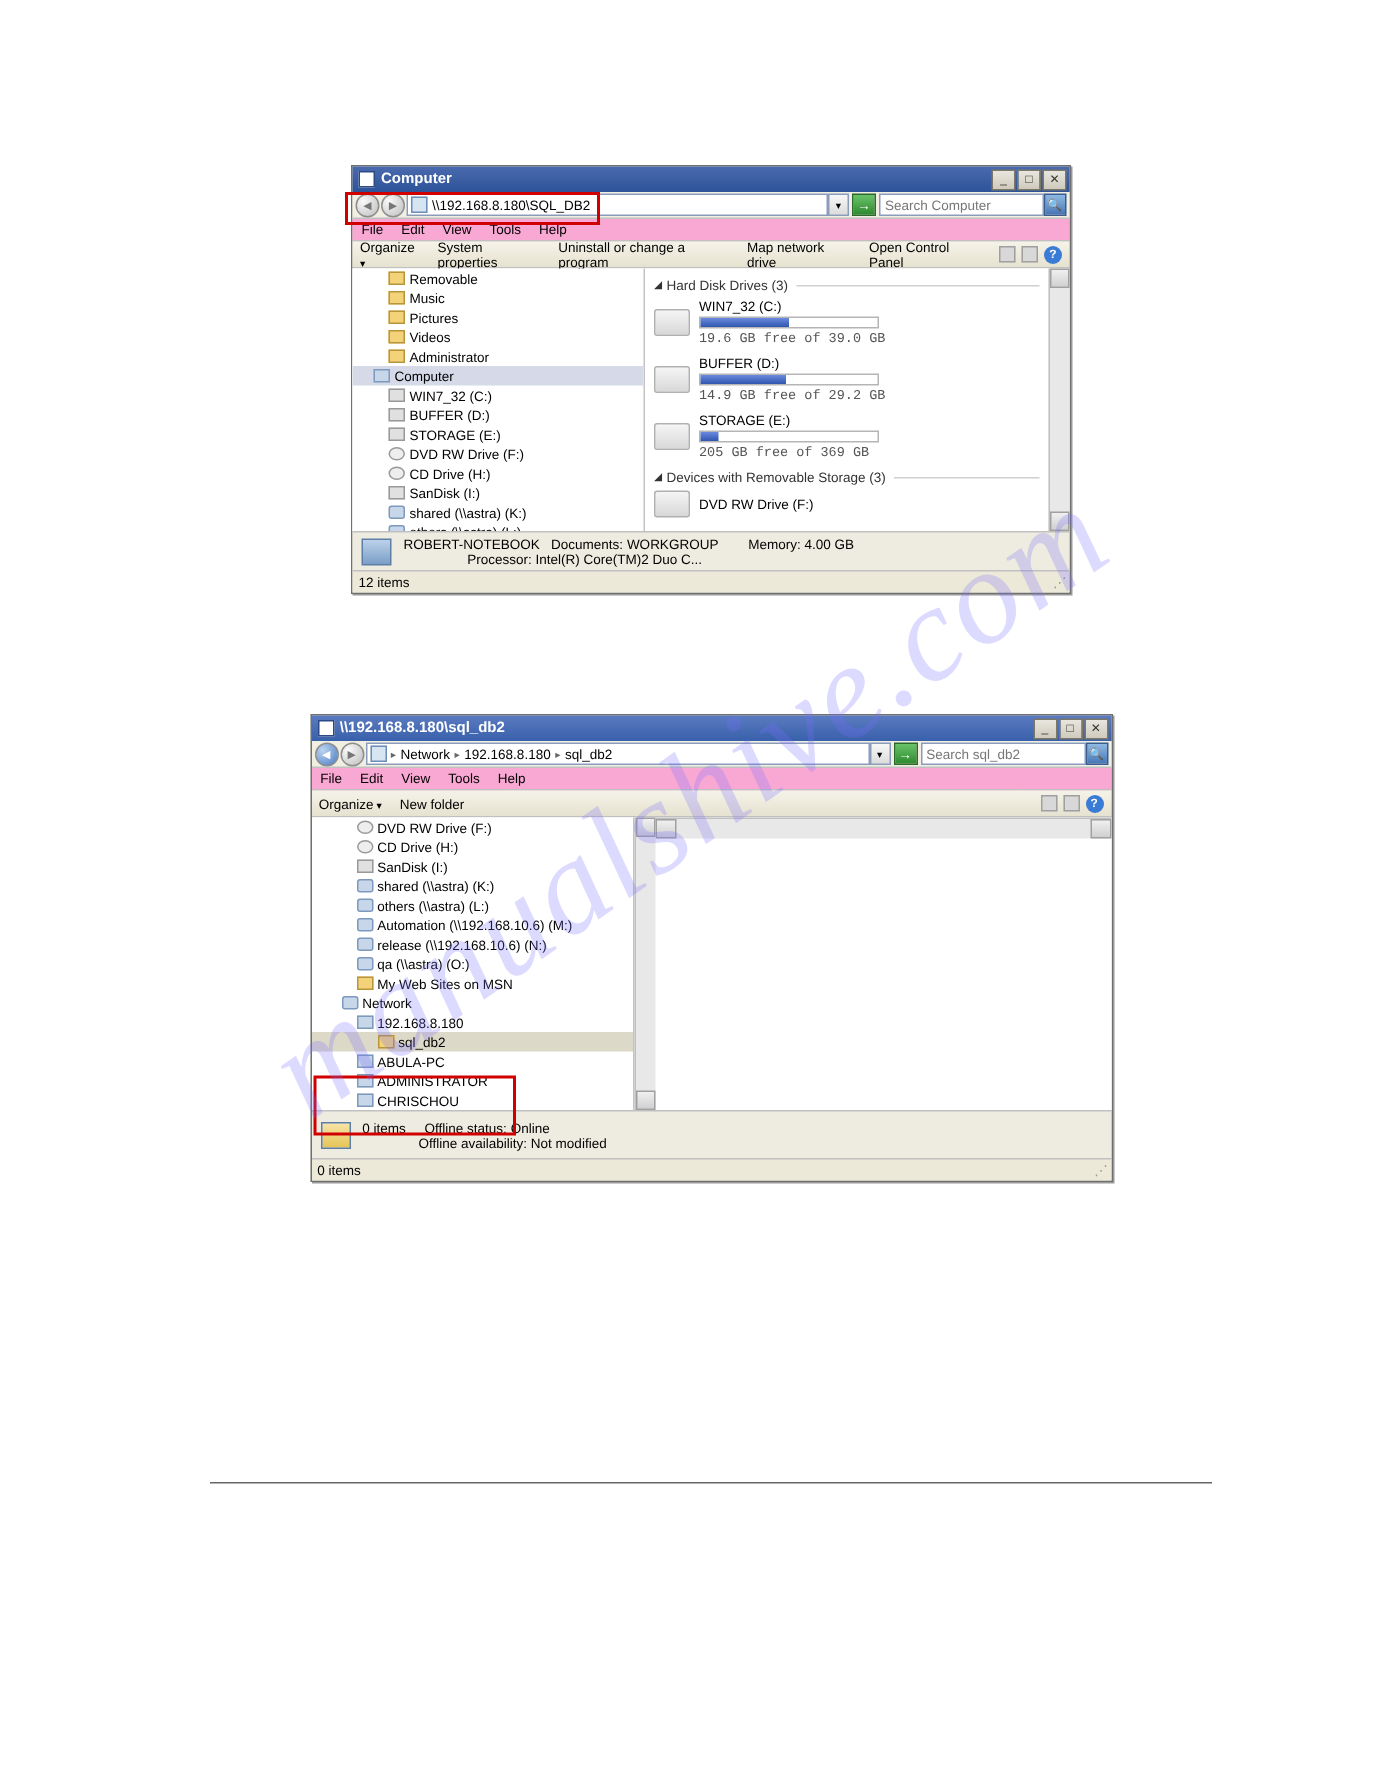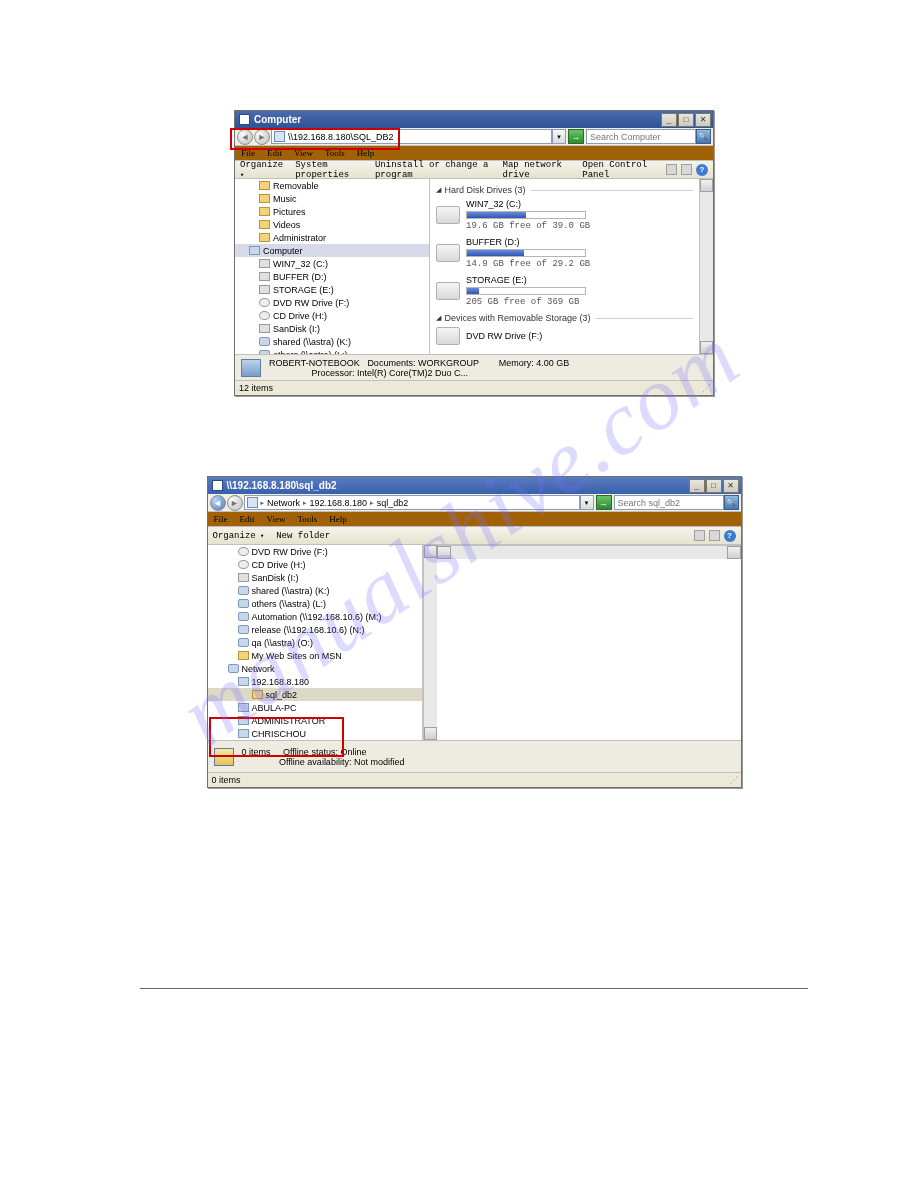--- a/index.html
+++ b/index.html
@@ -24,25 +24,25 @@
   .addr-box { flex:1; height:15px; background:#fff; border:1px solid #8a9bbc; display:flex; align-items:center; padding:0 2px; font-size:9px;}
   .addr-icon { width:11px; height:11px; background:#d7e4f2; border:1px solid #6b8db8; margin-right:3px; display:inline-block;}
   .addr-drop { width:14px; height:15px; background: linear-gradient(#f7f7f7,#dcdcdc); border:1px solid #8a9bbc; display:flex; align-items:center; justify-content:center; font-size:7px;}
   .go-btn { width:16px; height:15px; background: linear-gradient(#6ac36a,#2e8a2e); border:1px solid #2a6a2a; margin:0 2px; display:flex; align-items:center; justify-content:center; color:#fff; font-size:9px; }
   .search-box { width:110px; height:15px; background:#fff; border:1px solid #8a9bbc; display:flex; align-items:center; padding:0 3px; font-size:9px; color:#777;}
   .search-ico { width:15px; height:15px; background: linear-gradient(#8fb9e3,#4776b5); border:1px solid #3a5d8e; display:flex;align-items:center;justify-content:center; color:#fff; font-size:8px;}
   
   .red-hl { position:absolute; border:2px solid #d00000; pointer-events:none; }
   .red-hl.w1 { top:17px; left:-5px; width:170px; height:22px; }
   
-  .menubar { background:#a16207; border-bottom:1px solid #c0c0c0; height:15px; display:flex; align-items:center; padding-left:6px; font-size:9px;font-family:Liberation Serif, serif;}
+  .menubar { background:#f9a8d4; border-bottom:1px solid #c0c0c0; height:15px; display:flex; align-items:center; padding-left:6px; font-size:9px;}
   .menubar span { margin-right:12px; }
   
   .toolbar { background: linear-gradient(#f5f3e9,#e6e2d0); border-bottom:1px solid #c0c0c0; height:18px; display:flex; align-items:center; padding:0 5px; font-size:9px;}
-  .toolbar .tb-item { margin-right:12px;font-family:Liberation Mono, monospace; }
+  .toolbar .tb-item { margin-right:12px; }
   .toolbar .tb-drop::after { content:" ▾"; font-size:7px;}
   .toolbar-right { margin-left:auto; display:flex; align-items:center; gap:4px;}
   .tb-icon { width:11px; height:11px; background:#d8d8d8; border:1px solid #a0a0a0;}
   .help-icon { width:12px; height:12px; border-radius:50%; background:#3a7bd5; color:#fff; display:flex;align-items:center;justify-content:center; font-size:8px; font-weight:bold;}
   
   .body1 { display:flex; height:175px; background:#fff; }
   .tree1 { width:195px; border-right:1px solid #c3c3c3; overflow:hidden; background:#fff; }
   .tree-item { height:13px; display:flex; align-items:center; padding-left:14px; font-size:9px; white-space:nowrap;}
   .tree-item.sel { background:#d5d9e8; }
   .tree-item.t2 { padding-left:24px; }

